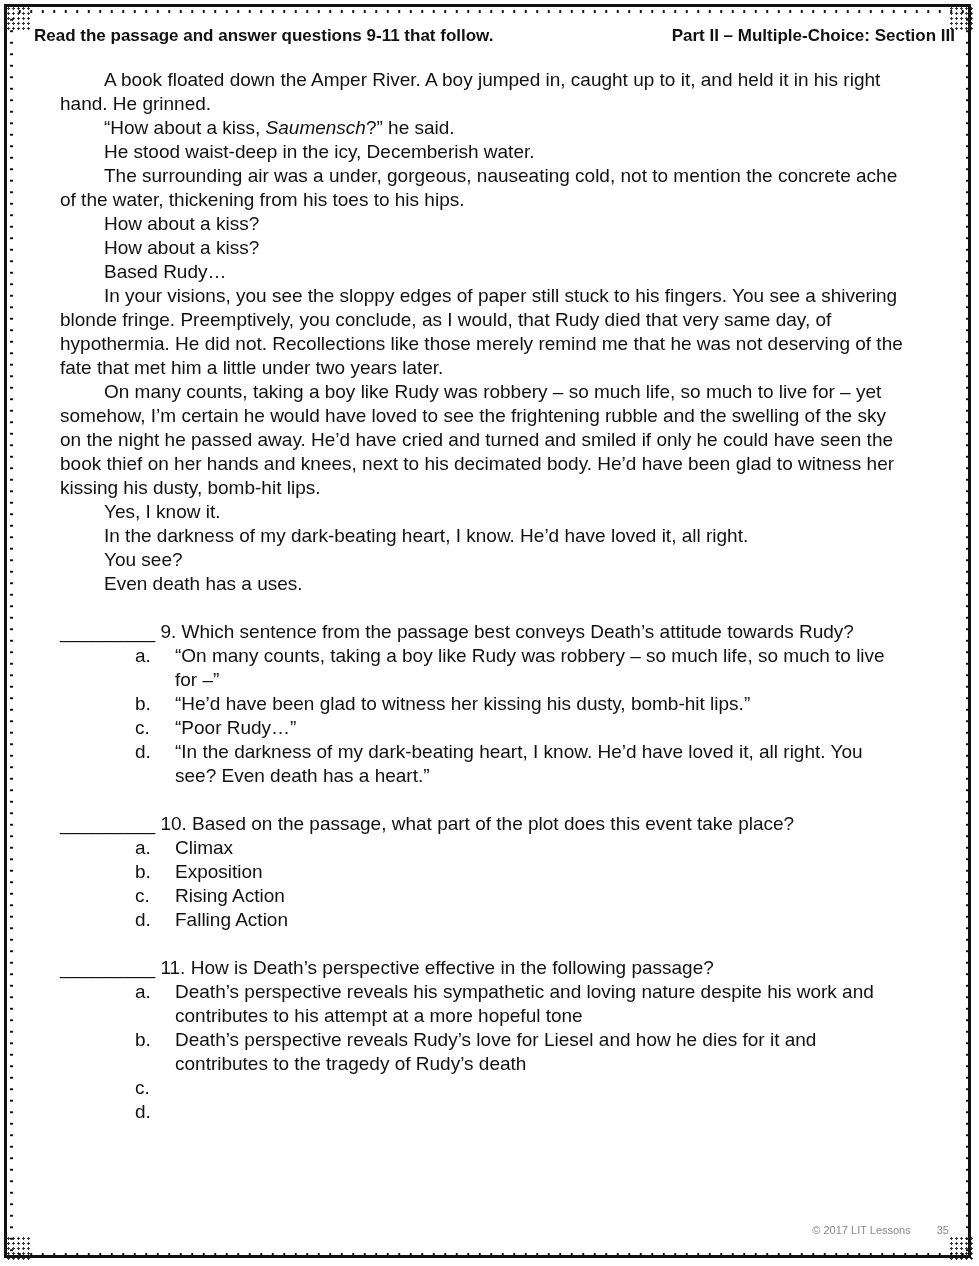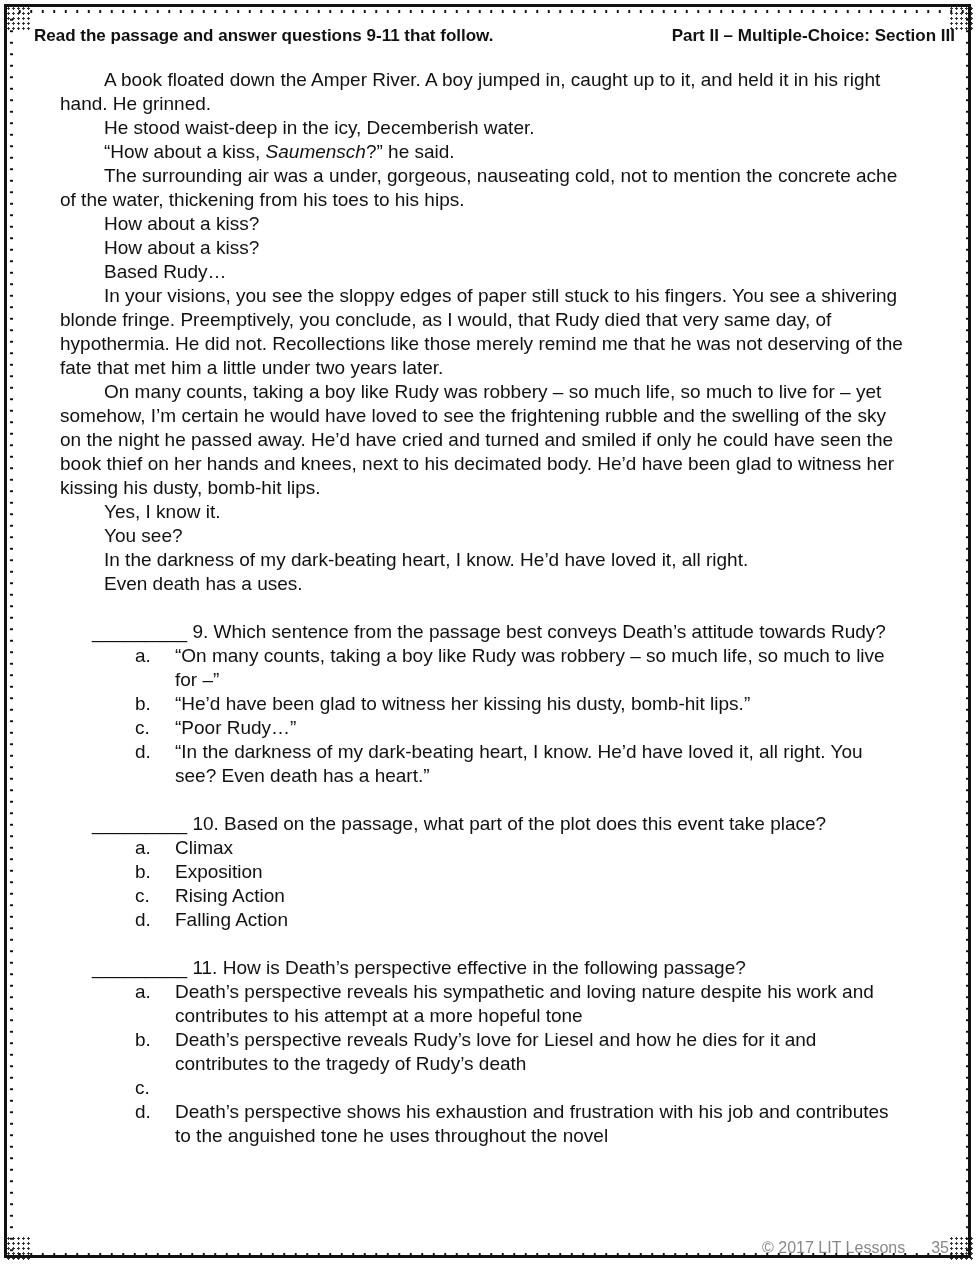--- a/index.html
+++ b/index.html
@@ -25,27 +25,27 @@
   .c-bl { left: 6px; bottom: 6px; }
   .c-br { right: 6px; bottom: 6px; }
 
   .header { position: absolute; top: 26px; left: 34px; right: 24px; display: flex;
             justify-content: space-between; font-weight: bold; font-size: 17px; }
   .content { position: absolute; top: 68px; left: 60px; width: 845px;
              font-size: 19px; line-height: 24px; }
   .p { margin: 0; text-indent: 44px; }
   .spacer { height: 24px; }
   .q { margin: 0; }
-  .blank { display: inline-block; margin-left: 32px; }
+  .blank { display: inline-block; }
   .opts { margin: 0; padding: 0; list-style: none; }
   .opt { display: flex; margin: 0; }
   .opt-letter { width: 115px; text-align: right; padding-right: 0; box-sizing: border-box; flex: none; }
   .opt-letter span { display: inline-block; width: 40px; text-align: left; }
   .opt-text { flex: 1; }
-  .footer { position: absolute; bottom: 9px; right: 30px; font-size: 16px; color: #888; display: flex; gap: 26px; }
+  .footer { position: absolute; bottom: 30px; right: 30px; font-size: 11px; color: #888; display: flex; gap: 26px; }
 </style>
 </head>
 <body>
 
 <div class="frame"></div>
 <div class="dots-top"></div>
 <div class="dots-bottom"></div>
 <div class="dots-left"></div>
 <div class="dots-right"></div>
 <div class="corner c-tl"></div>
@@ -54,31 +54,31 @@
 <div class="corner c-br"></div>
 
 <div class="header">
   <span>Read the passage and answer questions 9-11 that follow.</span>
   <span>Part II – Multiple-Choice: Section III</span>
 </div>
 
 <div class="content">
   <div>
     <p class="p">A book floated down the Amper River. A boy jumped in, caught up to it, and held it in his right hand. He grinned.</p>
+    <p class="p"><span>“How about a kiss, </span><em>Saumensch</em><span>?” he said.</span></p>
     <p class="p">He stood waist-deep in the icy, Decemberish water.</p>
-    <p class="p"><span>“How about a kiss, </span><em>Saumensch</em><span>?” he said.</span></p>
     <p class="p">The surrounding air was a under, gorgeous, nauseating cold, not to mention the concrete ache of the water, thickening from his toes to his hips.</p>
     <p class="p">How about a kiss?</p>
     <p class="p">How about a kiss?</p>
     <p class="p">Based Rudy…</p>
     <p class="p">In your visions, you see the sloppy edges of paper still stuck to his fingers. You see a shivering blonde fringe. Preemptively, you conclude, as I would, that Rudy died that very same day, of hypothermia. He did not. Recollections like those merely remind me that he was not deserving of the fate that met him a little under two years later.</p>
     <p class="p">On many counts, taking a boy like Rudy was robbery – so much life, so much to live for – yet somehow, I’m certain he would have loved to see the frightening rubble and the swelling of the sky on the night he passed away. He’d have cried and turned and smiled if only he could have seen the book thief on her hands and knees, next to his decimated body. He’d have been glad to witness her kissing his dusty, bomb-hit lips.</p>
     <p class="p">Yes, I know it.</p>
+    <p class="p">In the darkness of my dark-beating heart, I know. He’d have loved it, all right.</p>
     <p class="p">You see?</p>
-    <p class="p">In the darkness of my dark-beating heart, I know. He’d have loved it, all right.</p>
     <p class="p">Even death has a uses.</p>
   </div>
 
   <div class="spacer"></div>
 
   <div>
     <p class="q"><span class="blank">_________</span><span> 9. Which sentence from the passage best conveys Death’s attitude towards Rudy?</span></p>
     <div class="opts">
       <div class="opt">
           <div class="opt-letter"><span>a.</span></div>
@@ -134,21 +134,20 @@
         </div>
       <div class="opt">
           <div class="opt-letter"><span>b.</span></div>
           <div class="opt-text">Death’s perspective reveals Rudy’s love for Liesel and how he dies for it and contributes to the tragedy of Rudy’s death</div>
         </div>
       <div class="opt">
           <div class="opt-letter"><span>c.</span></div>
         </div>
       <div class="opt">
           <div class="opt-letter"><span>d.</span></div>
-          <div class="opt-text">Death’s perspective shows his exhaustion and frustration with his job and contributes to the anguished tone he uses throughout the novel</div>
         </div>
     </div>
   </div>
 </div>
 
 <div class="footer">
   <span>© 2017 LIT Lessons</span>
   <span>35</span>
 </div>
 

